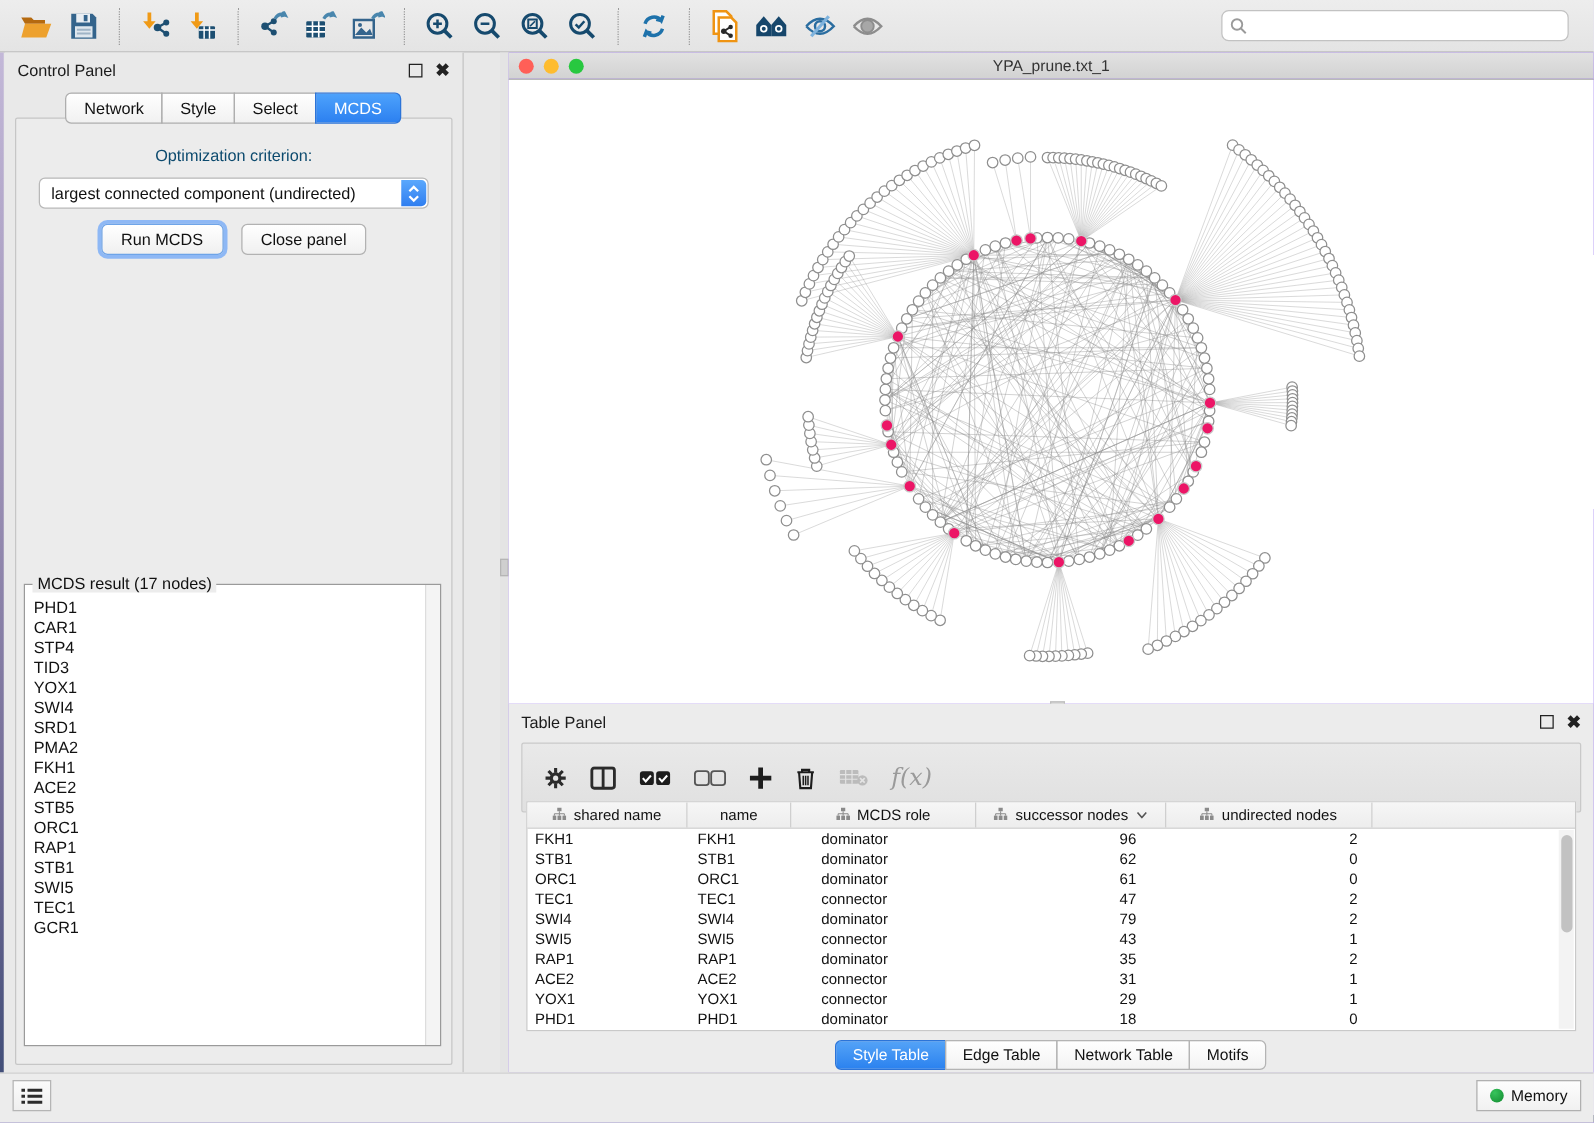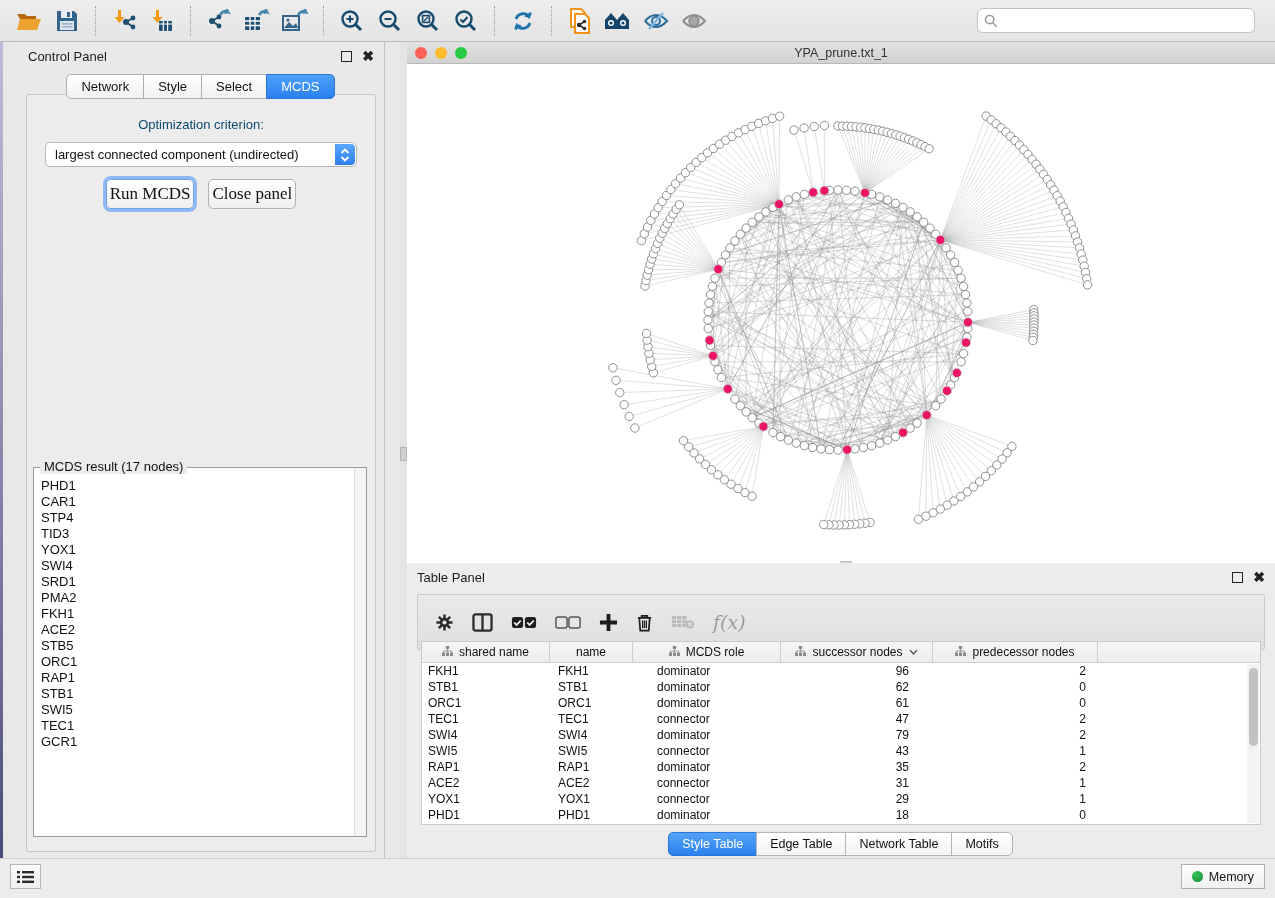--- a/index.html
+++ b/index.html
@@ -18,21 +18,21 @@
     background:linear-gradient(#ededed,#e4e4e4); border-bottom:1px solid #bdbdbd;
     display:flex; align-items:center; padding:0 10px; }
   .tbtn { width:30px; height:30px; display:flex; align-items:center; justify-content:center;
     margin:0 4px; }
   .tsep { width:1px; height:30px; border-left:1px dotted #9a9a9a; margin:0 9px; }
   #search-wrap { margin-left:auto; margin-right:10px; width:278px; height:25px;
     background:#fff; border:1px solid #c2c2c2; border-radius:6px; display:flex;
     align-items:center; padding:0 6px; }
 
   
-  #control-panel { position:absolute; left:18px; top:42px; width:367px; height:816px;
+  #control-panel { position:absolute; left:4px; top:42px; width:367px; height:816px;
     background:#e9e9e9; border-right:1px solid #c4c4c4; }
   .panel-head { height:26px; display:flex; align-items:center; padding:2px 10px 0 10px;
     font-size:13px; color:#1b1b1b; }
   .panel-head .sp { flex:1; }
   .float-ic { width:11px; height:11px; border:1.5px solid #222; margin-right:10px; }
   .close-ic { font-size:14px; font-weight:bold; color:#222; line-height:11px; }
   .seg-tabs { position:relative; z-index:2; display:flex; justify-content:center; margin-top:6px; }
   .seg { border:1px solid #aeaeae; background:linear-gradient(#ffffff,#f1f1f1);
     font-size:13px; color:#111; padding:4px 14px; margin-left:-1px; }
   .seg:first-child { border-radius:5px 0 0 5px; }
@@ -42,22 +42,22 @@
     background:#ececec; border:1px solid #c6c6c6; border-radius:2px; }
   #opt-label { margin-top:22px; text-align:center; font-size:13px; color:#0c4a6e; }
   #opt-select { margin:10px auto 0 auto; width:312px; height:25px; background:#fff;
     border:1px solid #b8b8b8; border-radius:5px; display:flex; align-items:center;
     font-size:13px; color:#111; padding-left:9px; position:relative; }
   #opt-spinner { position:absolute; right:1px; top:1px; bottom:1px; width:20px;
     border-radius:0 4px 4px 0; background:linear-gradient(#5aa8fd,#2f7ef0);
     display:flex; flex-direction:column; align-items:center; justify-content:center; }
   #opt-spinner svg { display:block; }
   .btn-row { display:flex; justify-content:center; gap:14px; margin-top:12px; }
-  .push-btn { font-size:17px; color:#111; padding:4px 3px;
-    background:linear-gradient(#ffffff,#f0f0f0); border:1px solid #b2b2b2; border-radius:5px;font-family:Liberation Serif, serif; }
+  .push-btn { font-size:13px; color:#111; padding:4px 15px;
+    background:linear-gradient(#ffffff,#f0f0f0); border:1px solid #b2b2b2; border-radius:5px; }
   .push-btn.focused { box-shadow:0 0 0 3px rgba(92,156,250,.65); border-color:#6ea4e8; }
   #mcds-group { position:absolute; left:6px; right:8px; top:372px; bottom:14px;
     background:#fff; border:1px solid #9a9a9a; }
   #mcds-caption { position:absolute; top:-9px; left:6px; background:#ececec;
     padding:0 4px; font-size:13px; color:#111; }
   #mcds-list { position:absolute; left:1px; top:8px; bottom:1px; right:13px;
     font-size:13px; color:#111; padding:2px 0 0 6px; line-height:16px; overflow:hidden; }
   #mcds-scroll { position:absolute; right:0; top:0; bottom:0; width:12px;
     background:#f4f4f4; border-left:1px solid #ddd; }
 
@@ -1145,21 +1145,21 @@
             <div class="th" style="width: 165px;">
               <span><svg width="11" height="10" viewBox="0 0 11 10">
                   <g fill="#8a8a8a">
                     <rect x="3.8" y="0" width="3.4" height="3"></rect>
                     <rect x="0" y="6.5" width="3" height="3.5"></rect>
                     <rect x="4" y="6.5" width="3" height="3.5"></rect>
                     <rect x="8" y="6.5" width="3" height="3.5"></rect>
                   </g>
                   <path d="M5.5 3 v2 M1.5 6.5 v-1.5 h8 v1.5 M5.5 5 v1.5" stroke="#8a8a8a" stroke-width="0.8" fill="none"></path>
                 </svg></span>
-              <span>predecessor nodes</span>
+              <span>undirected nodes</span>
             </div>
           </div>
         <div id="tbl-body">
             <div class="tbl-row">
               <div class="td" style="width: 128px; padding-left: 6px;">FKH1</div>
               <div class="td" style="width: 83px; padding-left: 8px;">FKH1</div>
               <div class="td" style="width: 148px; padding-left: 24px;">dominator</div>
               <div class="td" style="width: 152px; text-align: right; padding-right: 24px;">96</div>
               <div class="td" style="width: 165px; text-align: right; padding-right: 12px;">2</div>
             </div>

